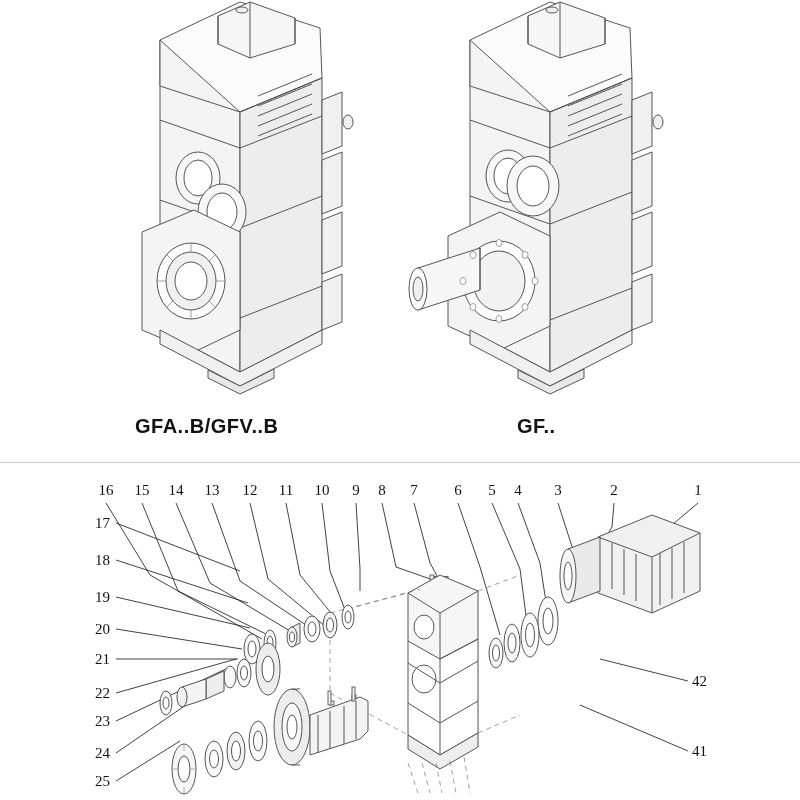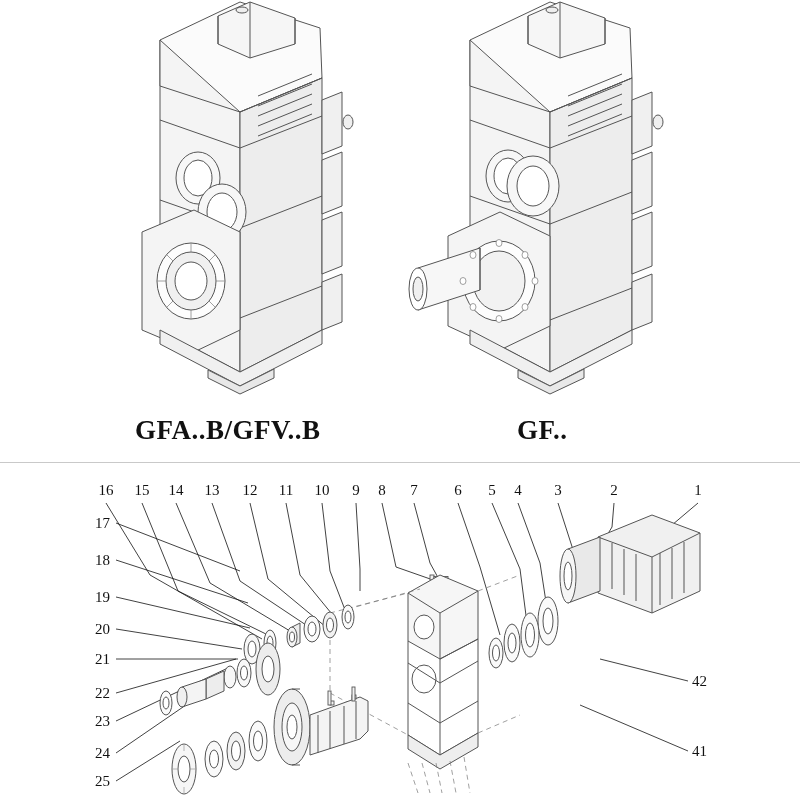--- a/index.html
+++ b/index.html
@@ -35,23 +35,23 @@
   .drawing {
     position: absolute;
     top: 0;
     width: 400px;
     height: 400px;
   }
   .drawing svg { display: block; }
 
   .caption {
     position: absolute;
-    font-family: Liberation Serif, serif;
+    font-family: Liberation Sans, sans-serif;
     font-weight: bold;
-    font-size: 27px;
+    font-size: 20px;
     letter-spacing: 0.5px;
     color: #111111;
     white-space: nowrap;
   }
   #caption-left  { left: 135px; top: 415px; }
   #caption-right { left: 517px; top: 415px; }
 
   
   .divider {
     position: absolute;

